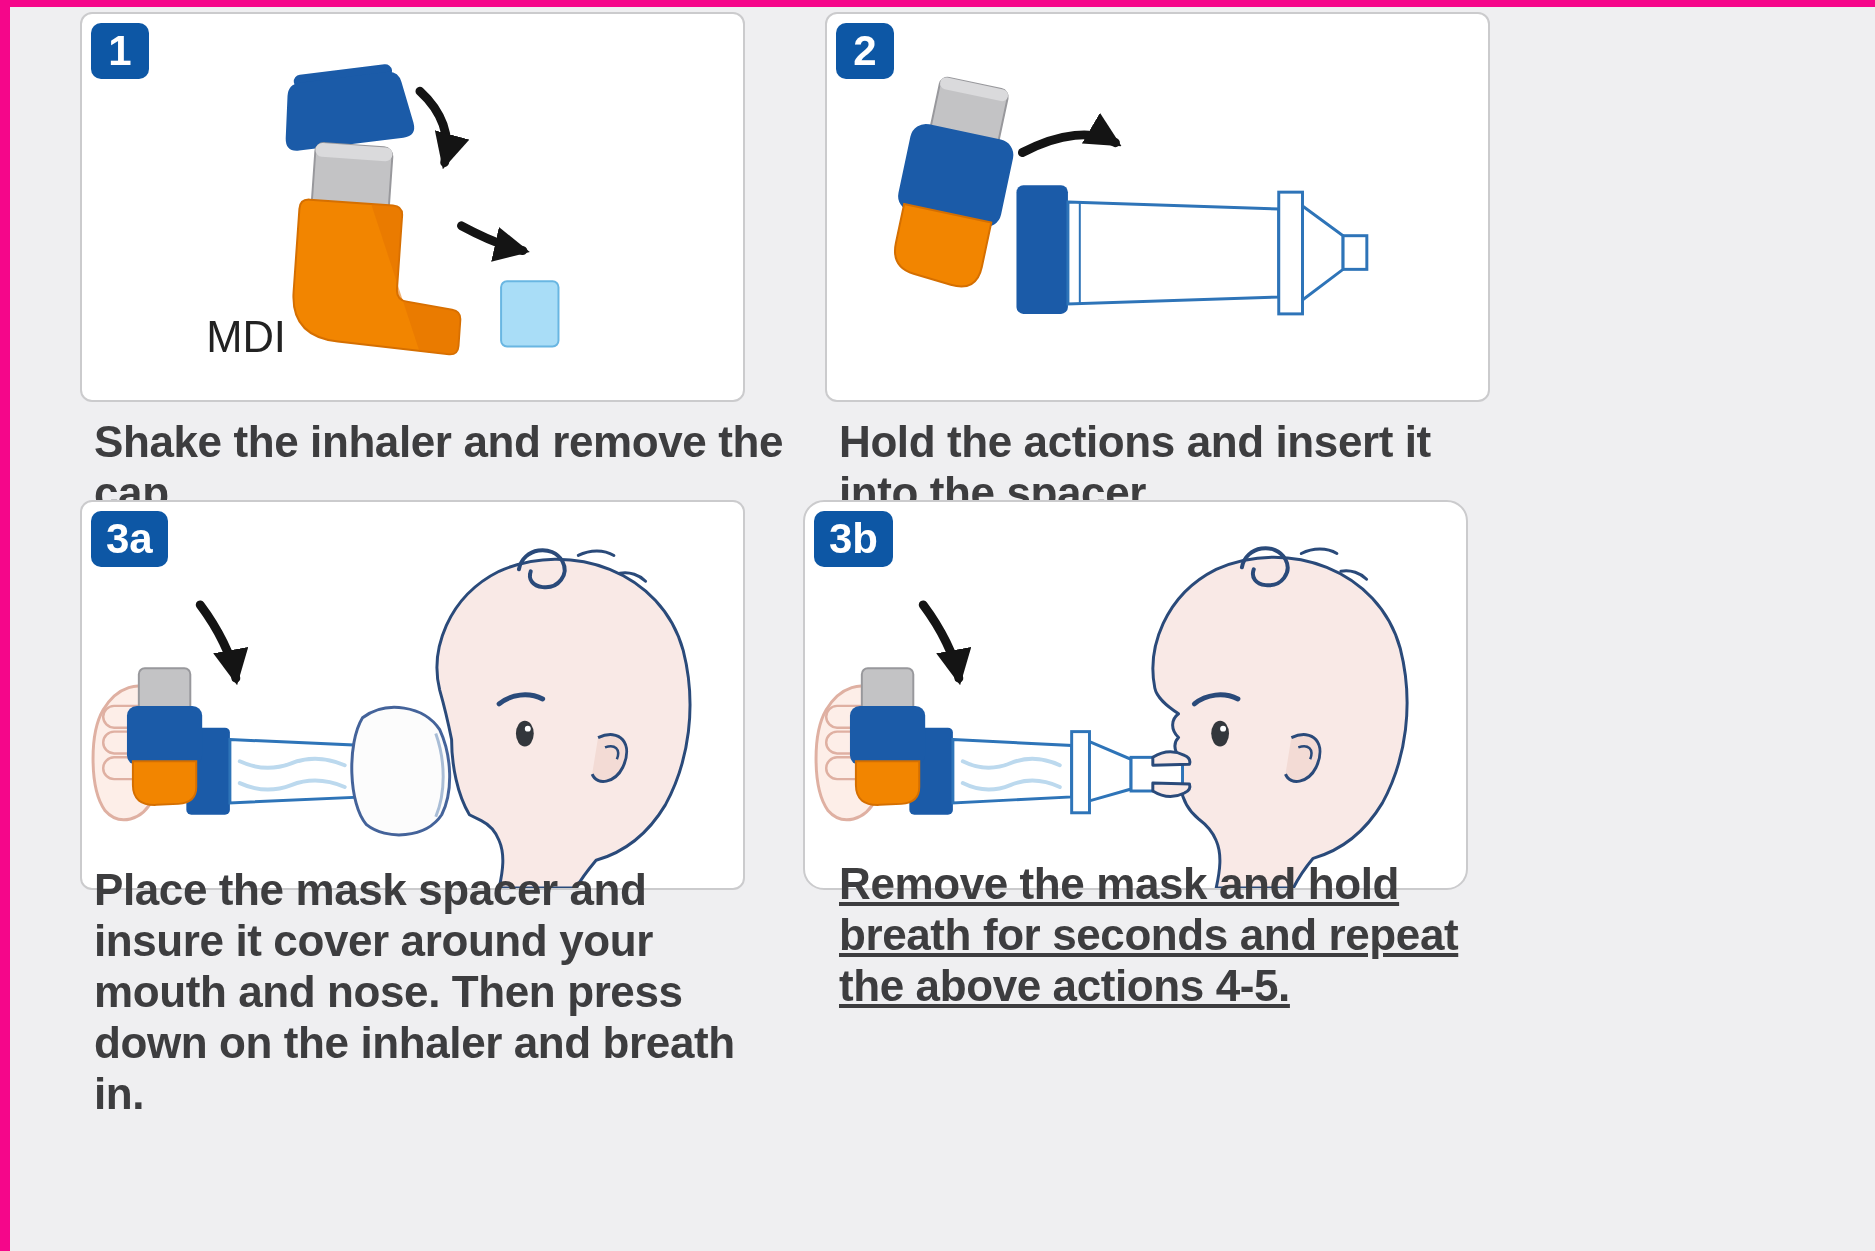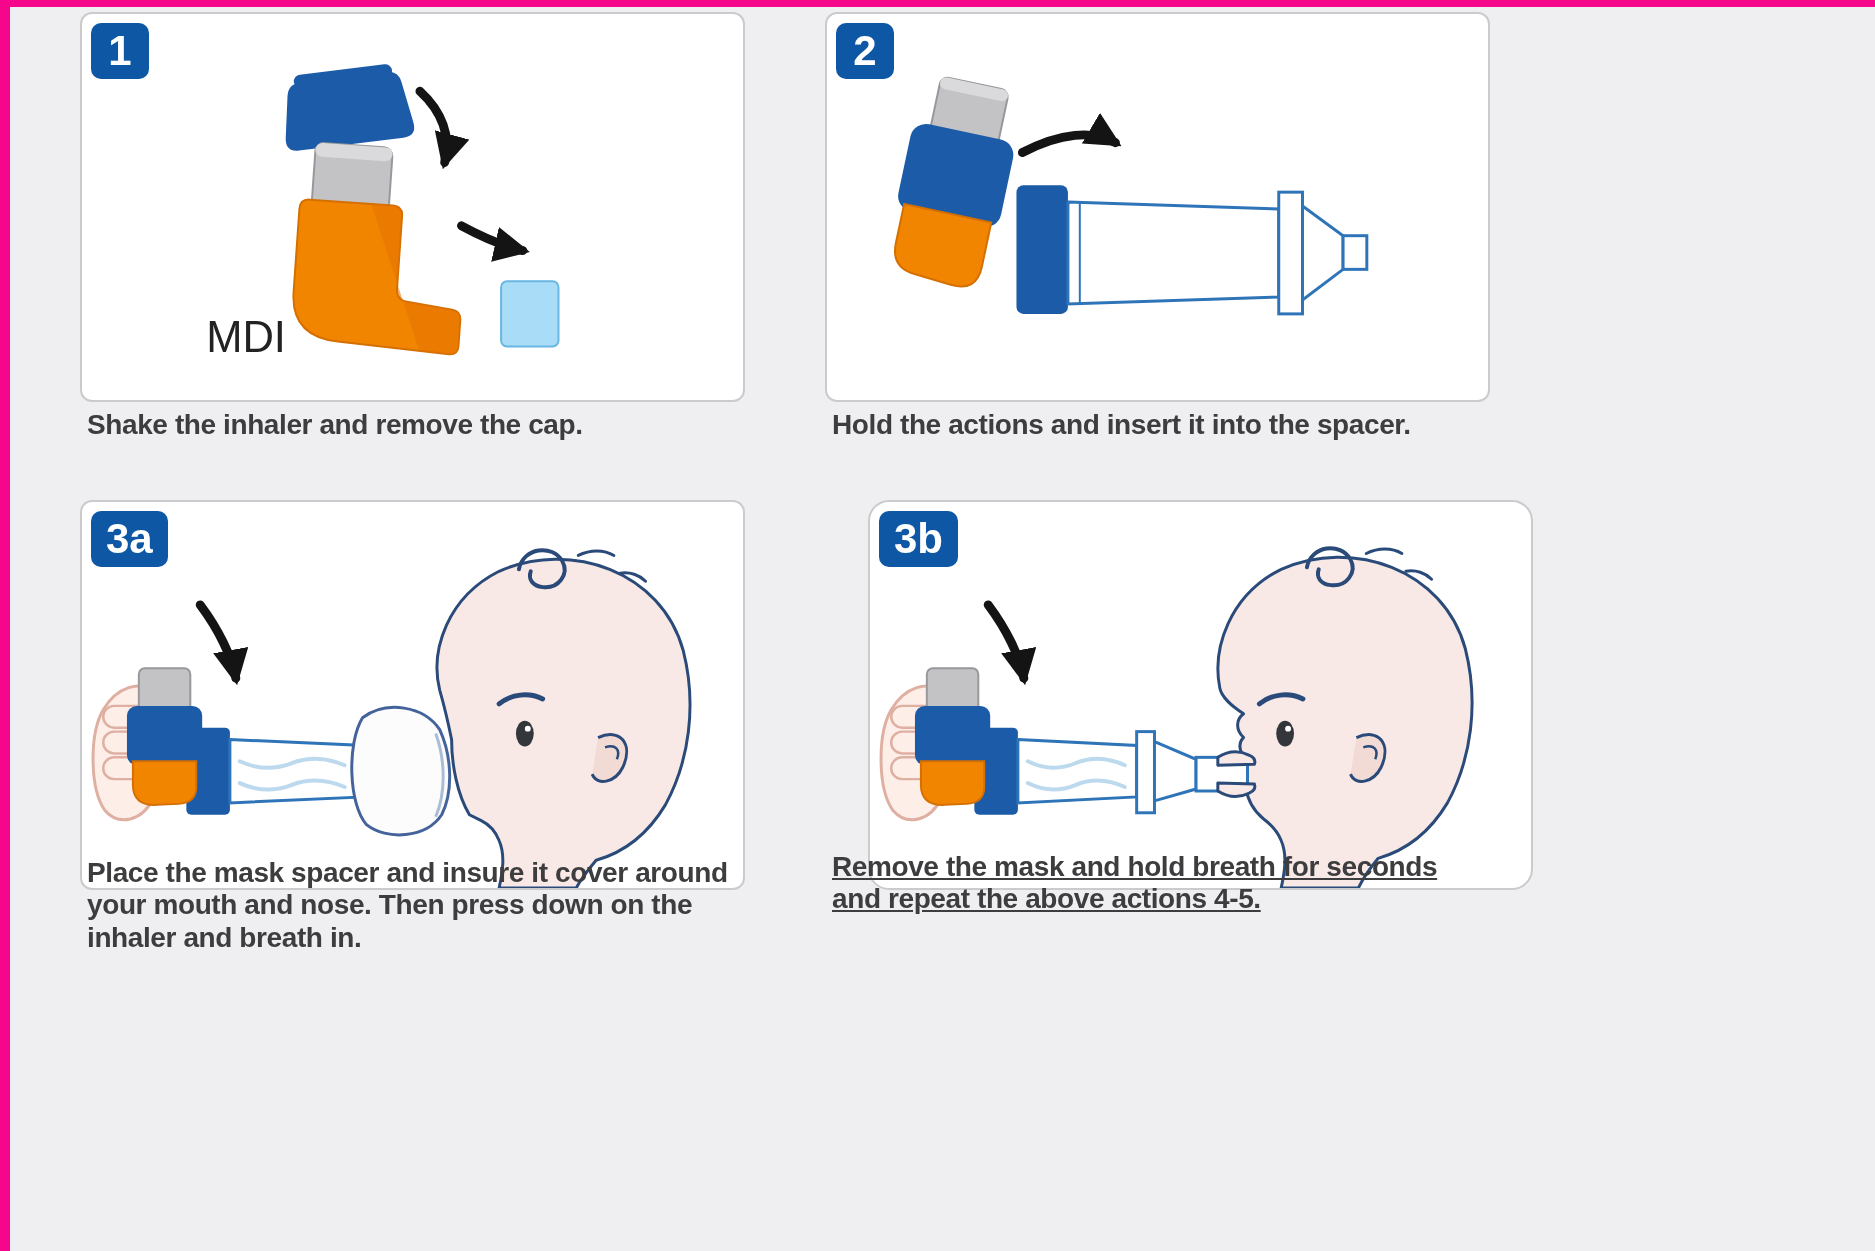--- a/index.html
+++ b/index.html
@@ -33,33 +33,33 @@
     padding: 0 15px;
     background: #0d57a5;
     color: #ffffff;
     font-size: 42px; font-weight: bold;
     display: flex; align-items: center; justify-content: center;
     border-radius: 10px;
     z-index: 2;
   }
   .caption {
     position: absolute;
-    margin: 5px;
-    font-size: 28px;
+    margin: 12px;
+    font-size: 44px;
     font-weight: bold;
     color: #3d3d3f;
     line-height: 1.16;
     letter-spacing: -0.4px;
   }
   svg.art { position: absolute; inset: 0; width: 100%; height: 100%; }
 
   #panel-1  { left: 80px;  top: 12px; }
   #panel-2  { left: 825px; top: 12px; }
   #panel-3a { left: 80px;  top: 500px; text-align: right; }
-  #panel-3b { left: 868px; top: 500px; border-radius: 21px; }
+  #panel-3b { left: 803px; top: 500px; border-radius: 21px; }
 
   #caption-1  { left: 82px;  top: 404px; width: 700px; }
   #caption-2  { left: 827px; top: 404px; width: 650px; }
   #caption-3a { left: 82px;  top: 852px; width: 690px; }
   #caption-3b { left: 827px; top: 846px; width: 640px; text-decoration: underline; }
 </style>
 </head>
 <body>
 
 <div class="accent-top"></div>

